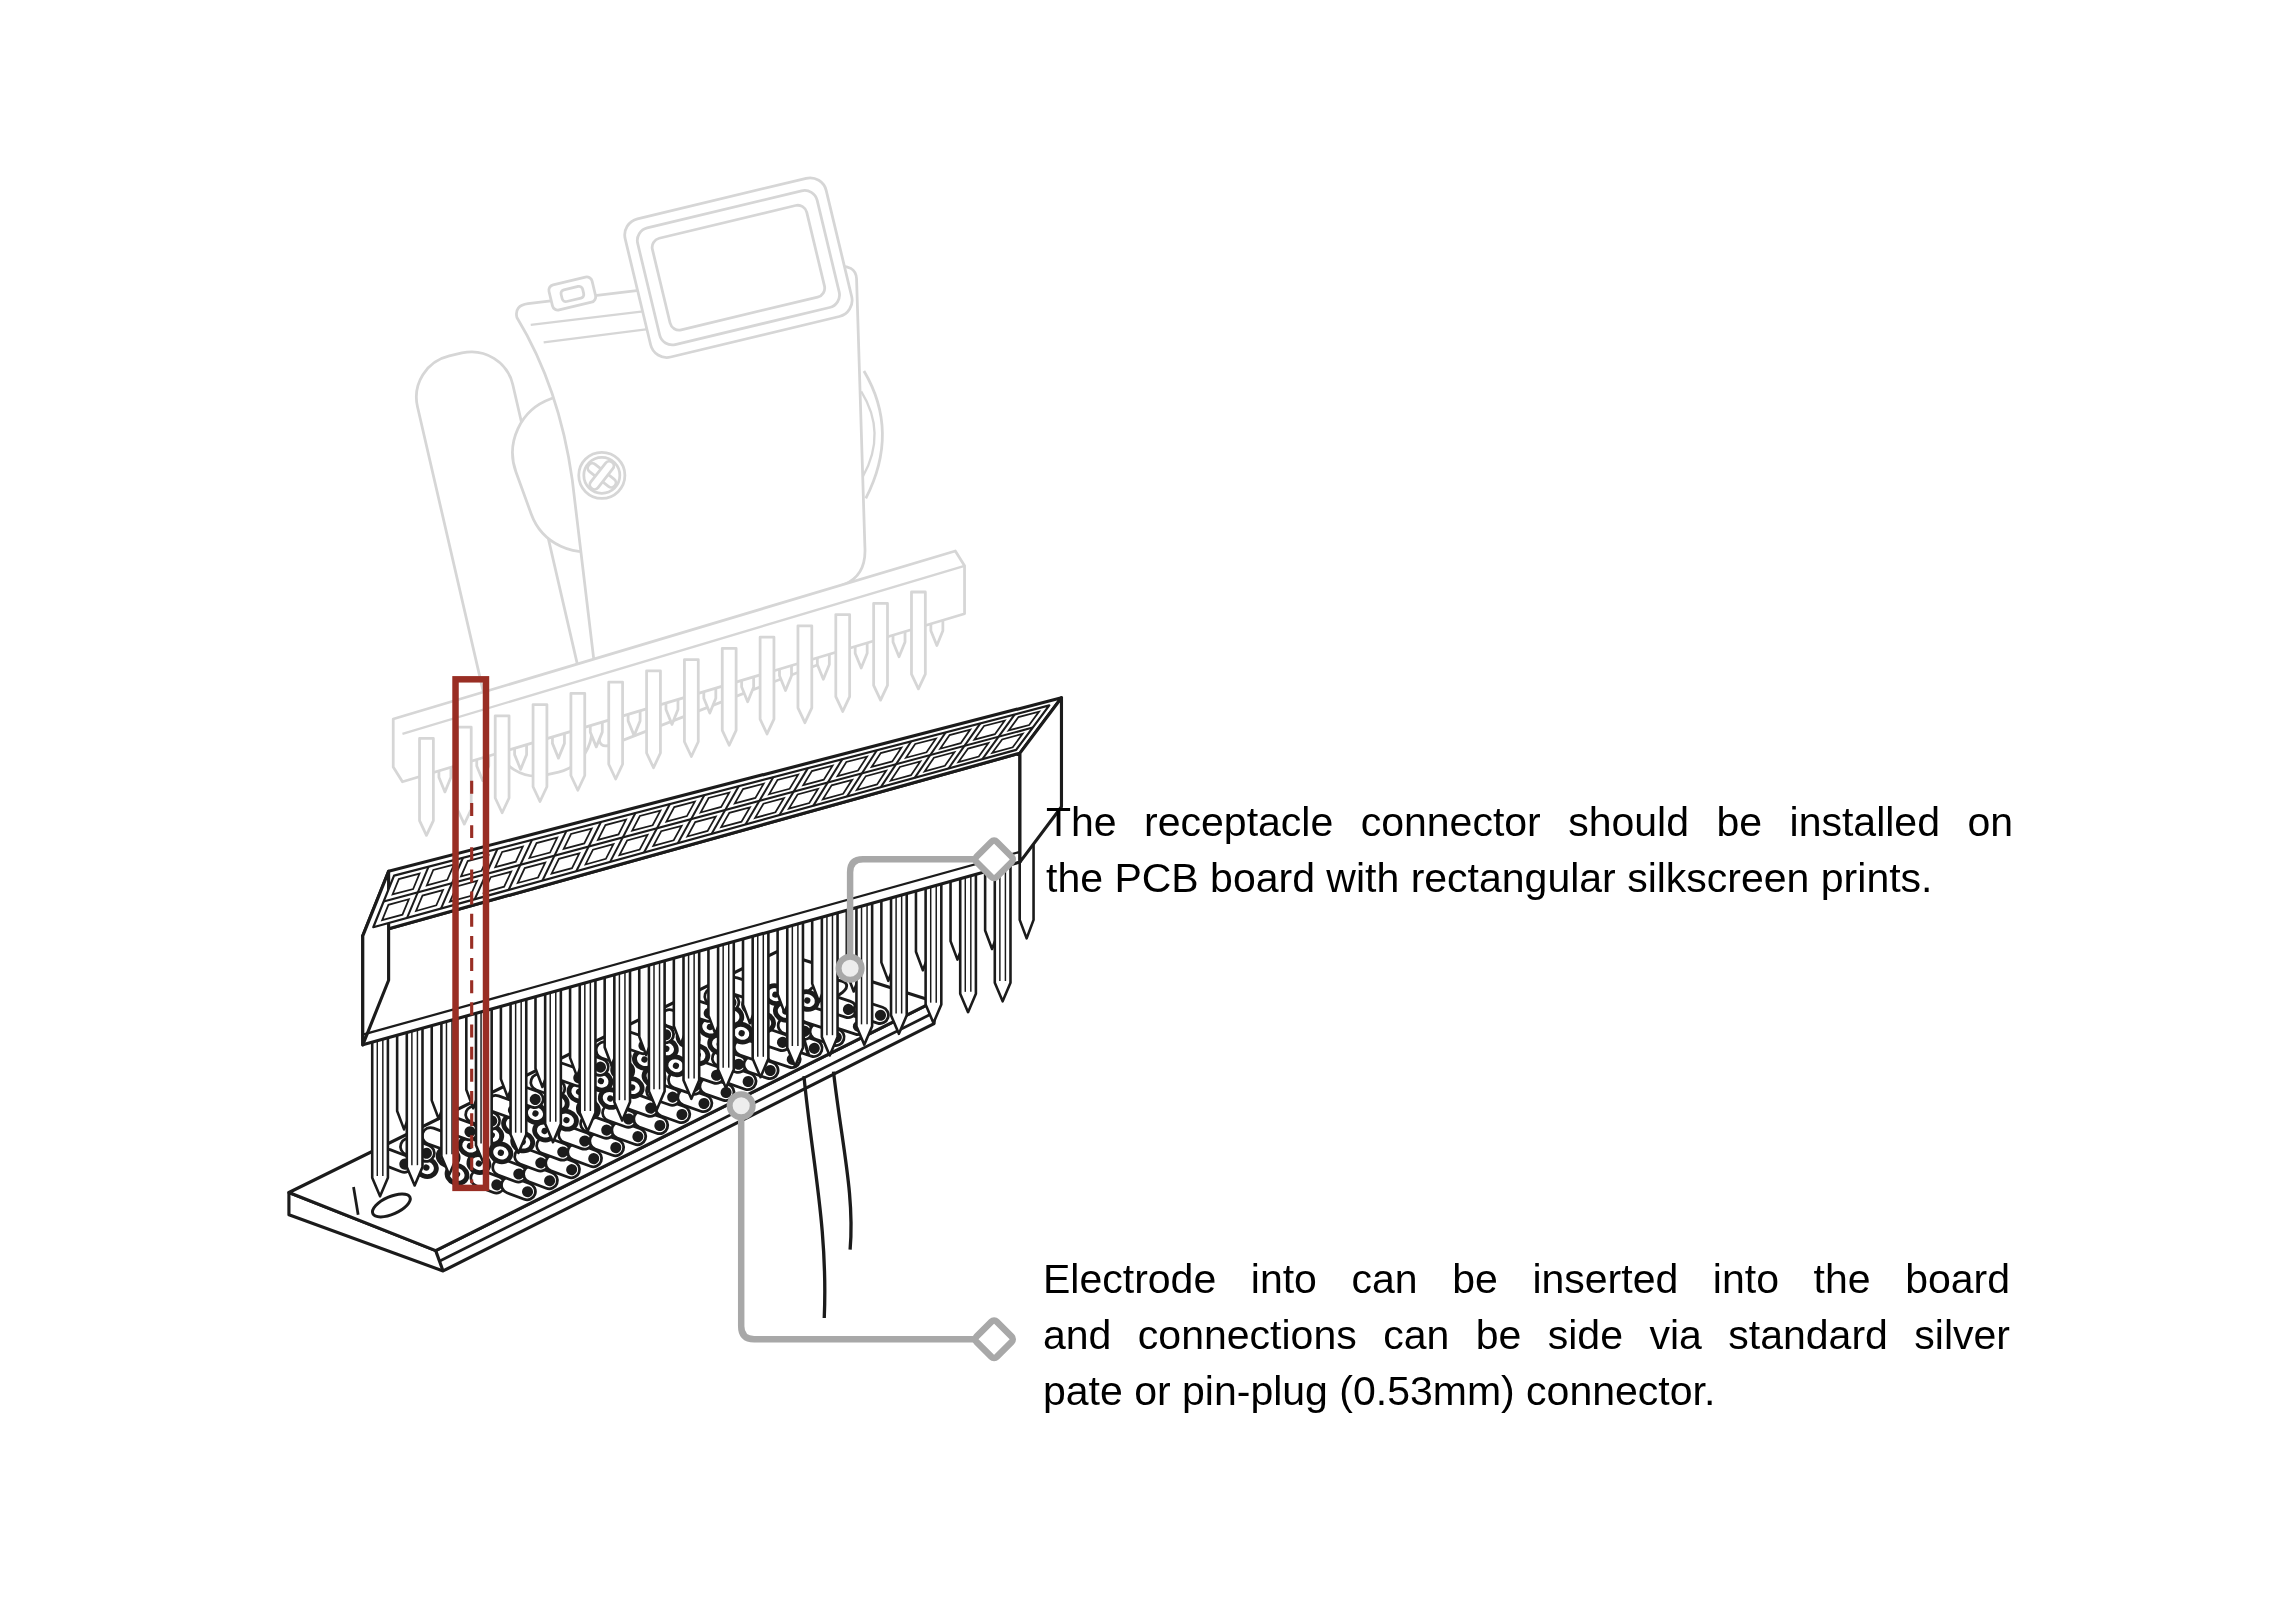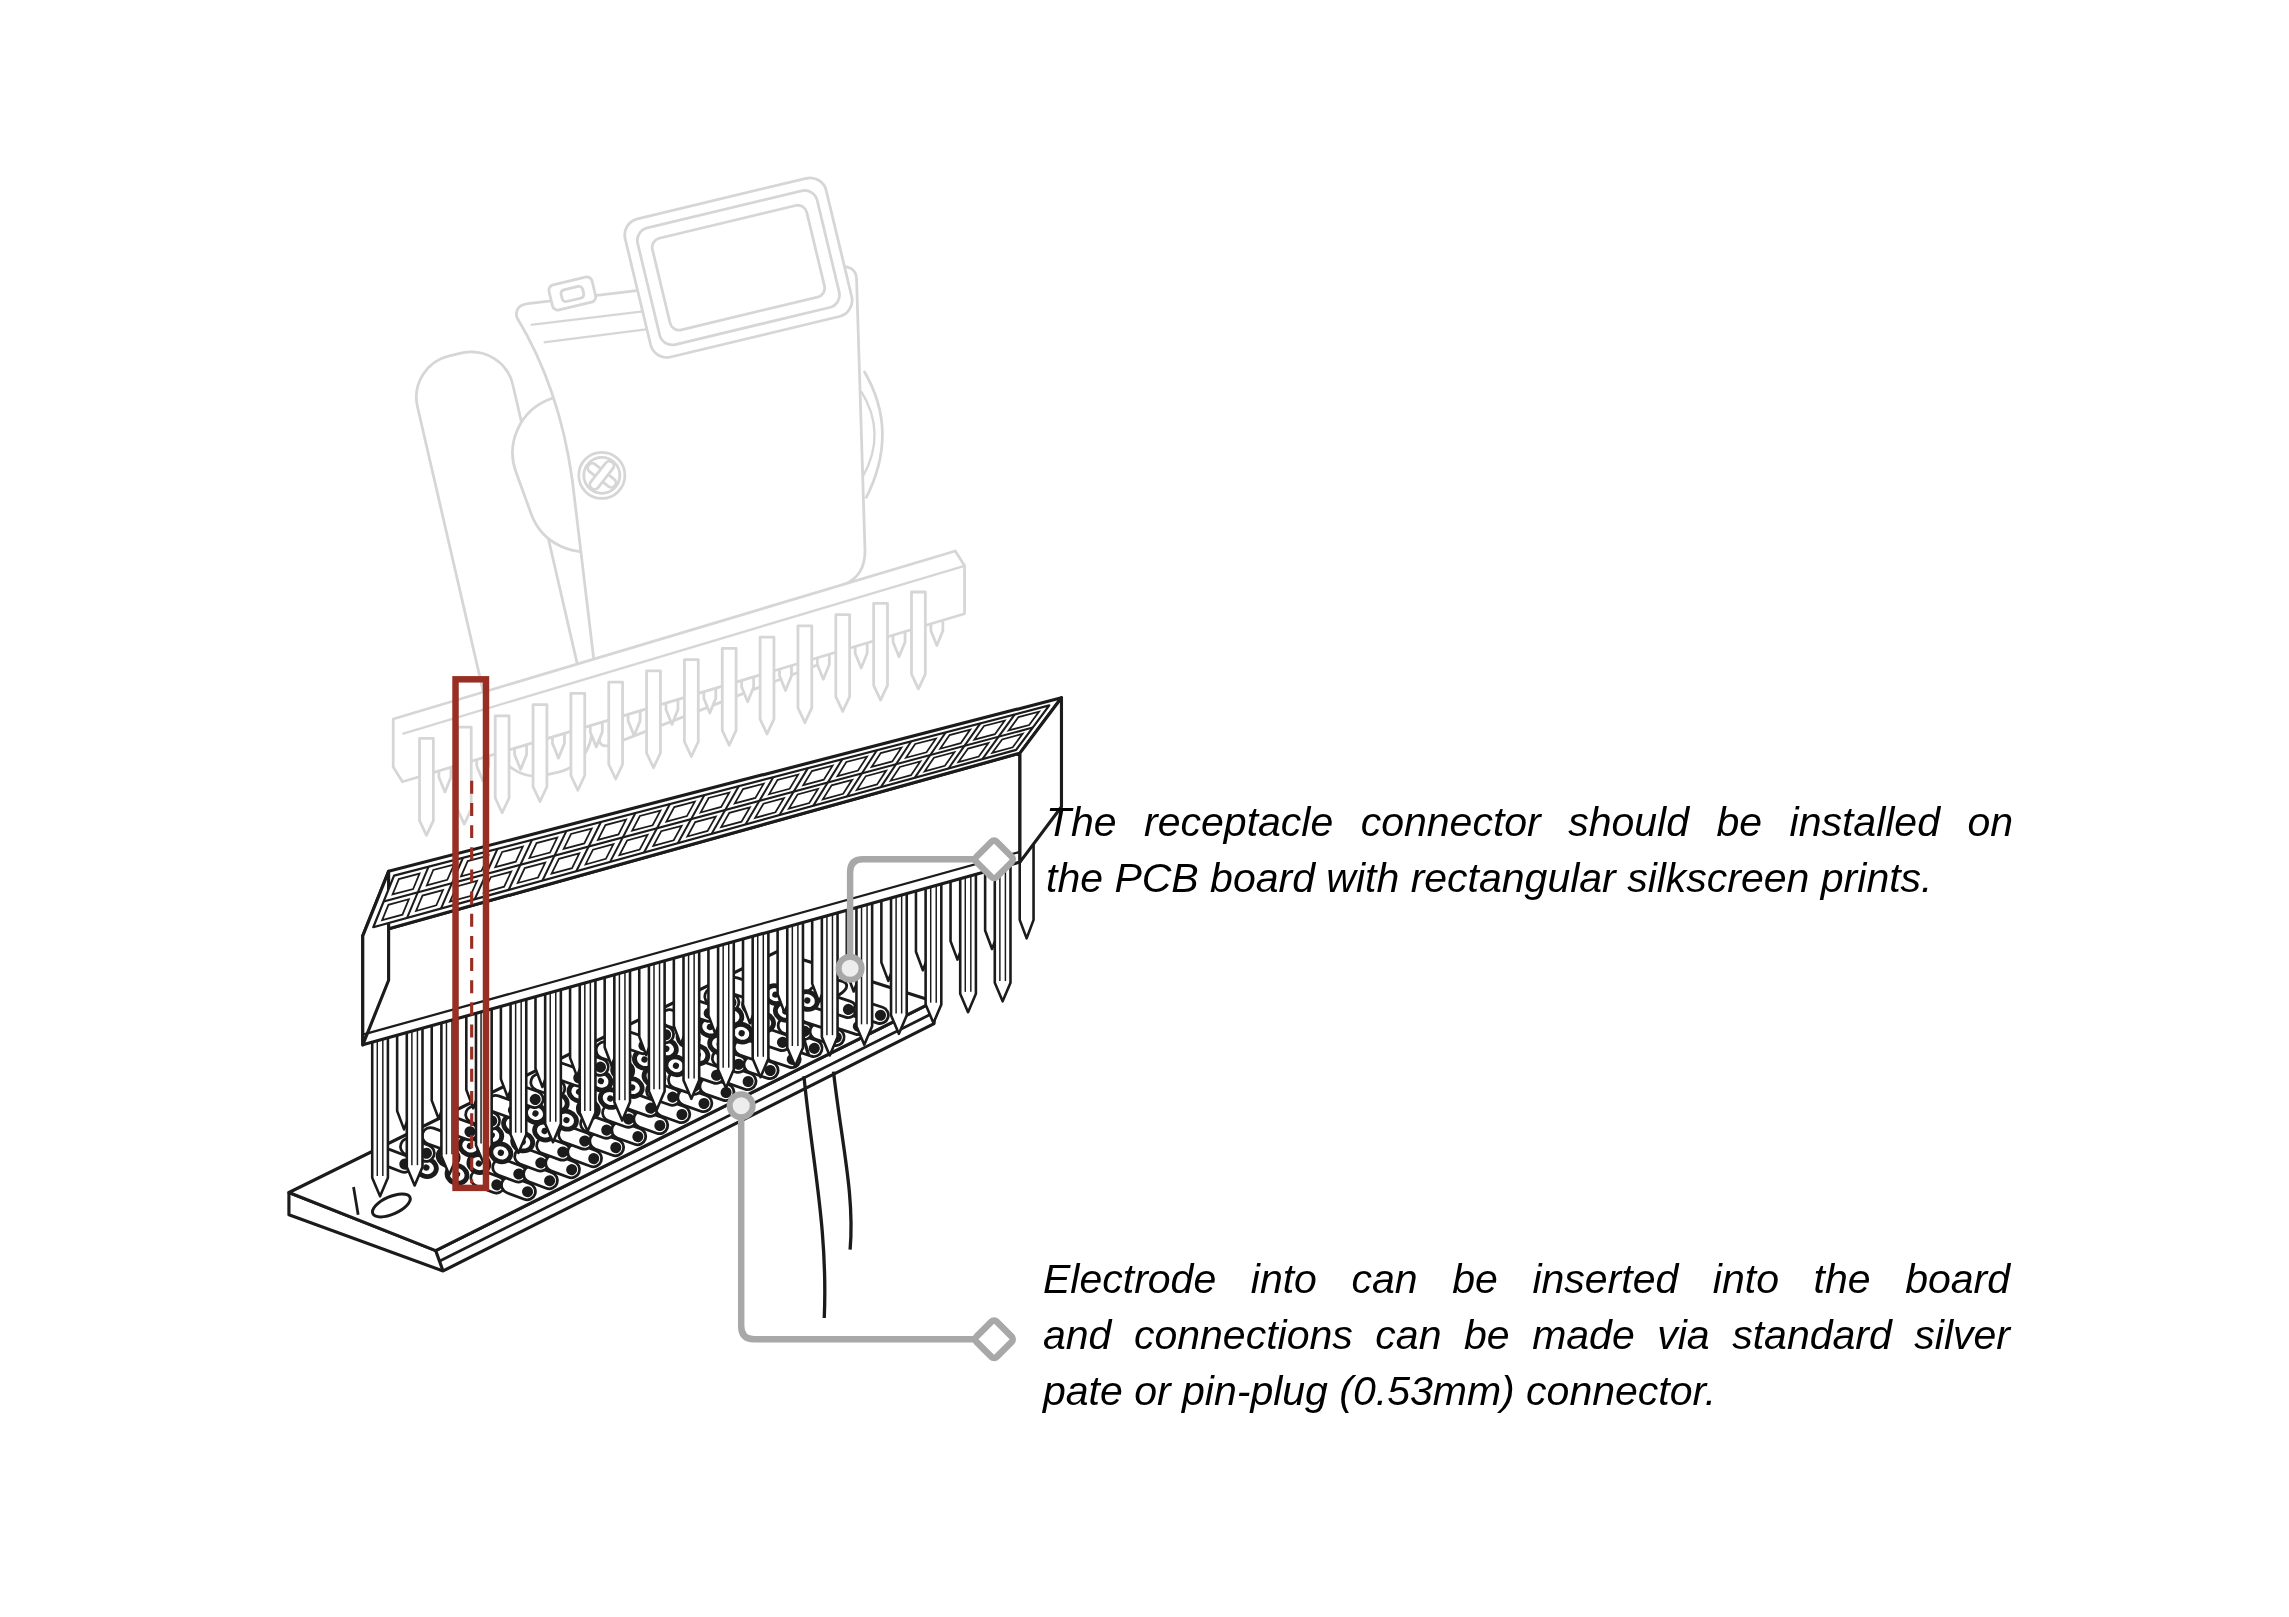--- a/index.html
+++ b/index.html
@@ -11,21 +11,21 @@
     font-family:"Liberation Sans", sans-serif;
   }
   #diagram-svg{position:absolute;left:0;top:0;}
   .note{
     position:absolute;
     color:#000000;
     font-size:41px;
     line-height:56px;
     letter-spacing:0px;
   }
-  .note-line{display:block;font-style:italic;}
+  .note-line{display:block;}
   .note-line.full{text-align:justify;text-align-last:justify;}
 </style>
 </head>
 <body>
 
 <div class="canvas">
   <svg id="diagram-svg" width="2290" height="1618" viewBox="0 0 2481 1753">
       <g>
         <rect x="493" y="378" width="106" height="466" rx="46" transform="rotate(-13 546 611)" fill="#ffffff" stroke="#d6d6d6" stroke-width="3" stroke-linejoin="round" stroke-linecap="round"></rect>
         <rect x="563" y="424" width="142" height="172" rx="62" transform="rotate(-20 634 510)" fill="#ffffff" stroke="#d6d6d6" stroke-width="3" stroke-linejoin="round" stroke-linecap="round"></rect>
@@ -609,17 +609,17 @@
       </g>
     </svg>
 
   <div class="note" id="note1" style="left:1046px;top:794px;width:967px;">
     <span class="note-line full">The receptacle connector should be installed on</span>
     <span class="note-line">the PCB board with rectangular silkscreen prints.</span>
   </div>
 
   <div class="note" id="note2" style="left:1043px;top:1251px;width:967px;">
     <span class="note-line full">Electrode into can be inserted into the board</span>
-    <span class="note-line full">and connections can be made via standard silver</span>
+    <span class="note-line full">and connections can be side via standard silver</span>
     <span class="note-line">pate or pin-plug (0.53mm) connector.</span>
   </div>
 </div>
 
 
 </body></html>

